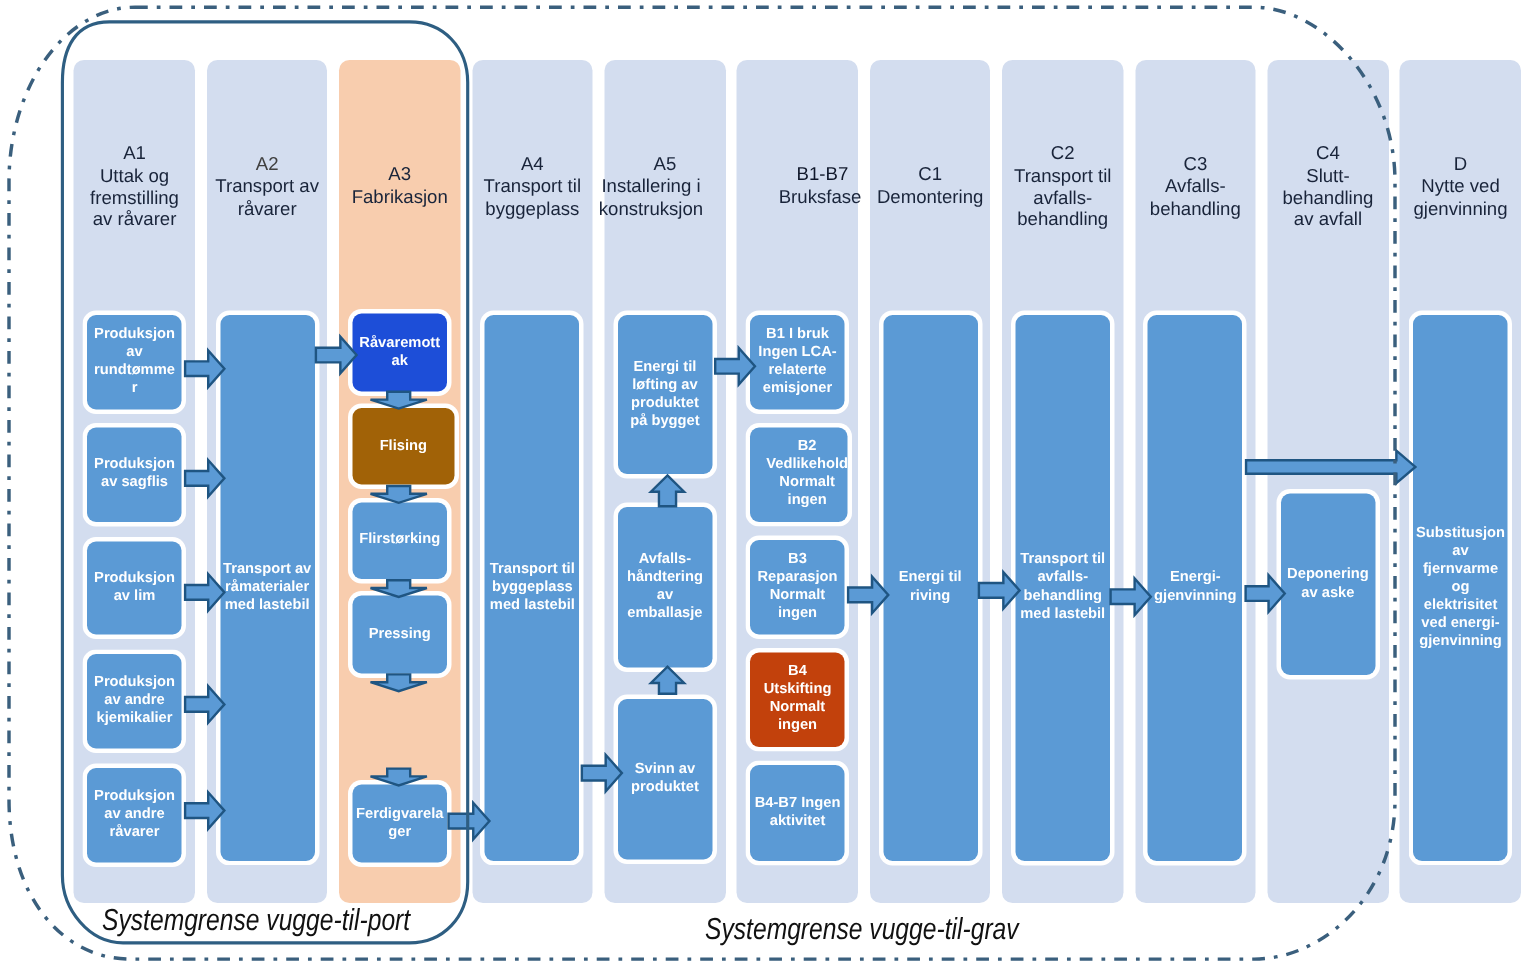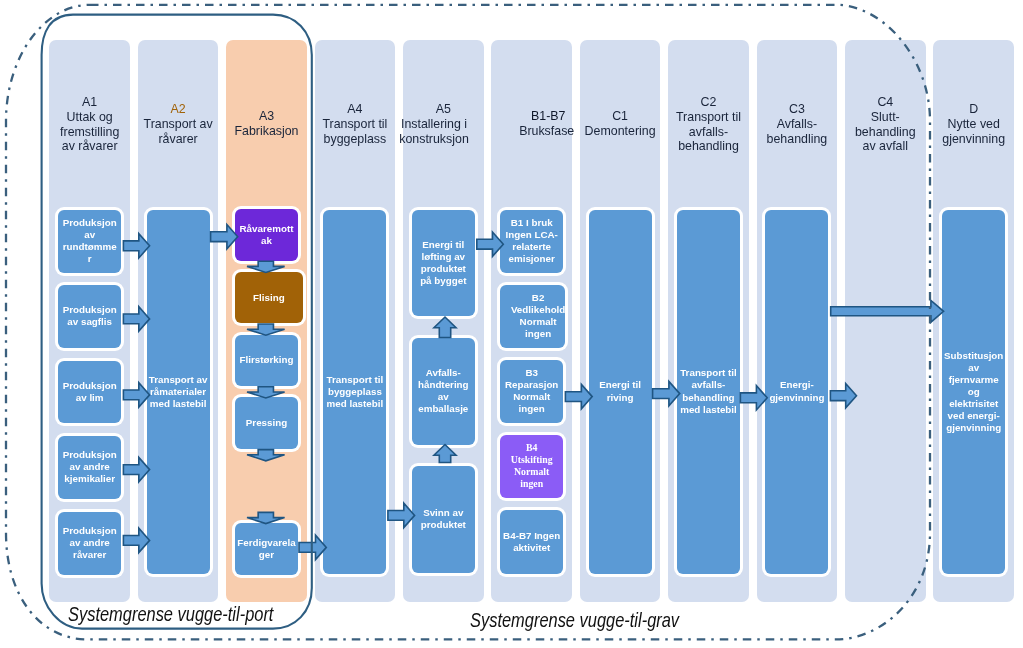--- a/index.html
+++ b/index.html
@@ -73,30 +73,30 @@
 av sagflis</div>
     <div class="node" style="left: 58.1px; top: 360.5px; width: 63.2px; height: 62.5px; background: rgb(91, 154, 213); color: rgb(255, 255, 255);">Produksjon
 av lim</div>
     <div class="node" style="left: 58.1px; top: 436px; width: 63.2px; height: 62.5px; background: rgb(91, 154, 213); color: rgb(255, 255, 255);">Produksjon
 av andre
 kjemikalier</div>
     <div class="node" style="left: 58.1px; top: 511.5px; width: 63.2px; height: 63px; background: rgb(91, 154, 213); color: rgb(255, 255, 255);">Produksjon
 av andre
 råvarer</div>
     <div class="stage-col" style="left: 137.8px; top: 40px; width: 80.6px; height: 562px; background: rgb(211, 221, 239);"></div>
-    <div class="stage-hdr" style="left: 138.8px; top: 102px; width: 78.6px; color: #a16207;">A2</div>
+    <div class="stage-hdr" style="left: 138.8px; top: 102px; width: 78.6px; color: #404040;">A2</div>
     <div class="stage-hdr" style="left: 138.8px; top: 116.8px; width: 78.6px; color: rgb(25, 36, 58);">Transport av
 råvarer</div>
     <div class="node" style="left: 146.5px; top: 210px; width: 63.2px; height: 364px; background: rgb(91, 154, 213); color: rgb(255, 255, 255);">Transport av
 råmaterialer
 med lastebil</div>
     <div class="stage-col" style="left: 226.2px; top: 40px; width: 80.6px; height: 562px; background: rgb(248, 205, 174);"></div>
     <div class="stage-hdr" style="left: 227.2px; top: 109px; width: 78.6px; color: rgb(25, 36, 58);">A3</div>
     <div class="stage-hdr" style="left: 227.2px; top: 123.8px; width: 78.6px; color: rgb(25, 36, 58);">Fabrikasjon</div>
-    <div class="node" style="left: 234.9px; top: 209px; width: 63.2px; height: 51.5px; background: #6d28d9; color: rgb(255, 255, 255);">Råvaremott
+    <div class="node" style="left: 234.9px; top: 209px; width: 63.2px; height: 51.5px; background: #1d4ed8; color: rgb(255, 255, 255);">Råvaremott
 ak</div>
     <div class="node" style="left: 234.9px; top: 271.8px; width: 68px; height: 51.5px; background: #a16207; color: rgb(255, 255, 255);">Flising</div>
     <div class="node" style="left: 234.9px; top: 334.6px; width: 63.2px; height: 51.5px; background: rgb(91, 154, 213); color: rgb(255, 255, 255);">Flirstørking</div>
     <div class="node" style="left: 234.9px; top: 397.4px; width: 63.2px; height: 51.5px; background: rgb(91, 154, 213); color: rgb(255, 255, 255);">Pressing</div>
     <div class="node" style="left: 234.9px; top: 523px; width: 63.2px; height: 51.5px; background: rgb(91, 154, 213); color: rgb(255, 255, 255);">Ferdigvarela
 ger</div>
     <div class="stage-col" style="left: 314.6px; top: 40px; width: 80.6px; height: 562px; background: rgb(211, 221, 239);"></div>
     <div class="stage-hdr" style="left: 315.6px; top: 102px; width: 78.6px; color: rgb(25, 36, 58);">A4</div>
     <div class="stage-hdr" style="left: 315.6px; top: 116.8px; width: 78.6px; color: rgb(25, 36, 58);">Transport til
 byggeplass</div>
@@ -125,21 +125,21 @@
 relaterte
 emisjoner</div>
     <div class="node" style="left: 500.1px; top: 284.5px; width: 65px; height: 63px; background: rgb(91, 154, 213); color: rgb(255, 255, 255); padding-left: 12px;">B2
 Vedlikehold
 Normalt
 ingen</div>
     <div class="node" style="left: 500.1px; top: 359.5px; width: 63.2px; height: 63px; background: rgb(91, 154, 213); color: rgb(255, 255, 255);">B3
 Reparasjon
 Normalt
 ingen</div>
-    <div class="node" style="left: 500.1px; top: 434.5px; width: 63.2px; height: 63px; background: #8b5cf6; color: rgb(255, 255, 255); font-family: Liberation Serif, serif;">B4
+    <div class="node" style="left: 500.1px; top: 434.5px; width: 63.2px; height: 63px; background: #c2410c; color: rgb(255, 255, 255);">B4
 Utskifting
 Normalt
 ingen</div>
     <div class="node" style="left: 500.1px; top: 510px; width: 63.2px; height: 63.5px; background: rgb(91, 154, 213); color: rgb(255, 255, 255);">B4-B7 Ingen
 aktivitet</div>
     <div class="stage-col" style="left: 579.8px; top: 40px; width: 80.6px; height: 562px; background: rgb(211, 221, 239);"></div>
     <div class="stage-hdr" style="left: 580.8px; top: 109px; width: 78.6px; color: rgb(25, 36, 58);">C1</div>
     <div class="stage-hdr" style="left: 580.8px; top: 123.8px; width: 78.6px; color: rgb(25, 36, 58);">Demontering</div>
     <div class="node" style="left: 588.5px; top: 209.5px; width: 63.2px; height: 364px; background: rgb(91, 154, 213); color: rgb(255, 255, 255);">Energi til
 riving</div>
@@ -156,20 +156,22 @@
     <div class="stage-hdr" style="left: 757.6px; top: 102px; width: 78.6px; color: rgb(25, 36, 58);">C3</div>
     <div class="stage-hdr" style="left: 757.6px; top: 116.8px; width: 78.6px; color: rgb(25, 36, 58);">Avfalls-
 behandling</div>
     <div class="node" style="left: 765.3px; top: 209.5px; width: 63.2px; height: 364px; background: rgb(91, 154, 213); color: rgb(255, 255, 255);">Energi-
 gjenvinning</div>
     <div class="stage-col" style="left: 845px; top: 40px; width: 80.6px; height: 562px; background: rgb(211, 221, 239);"></div>
     <div class="stage-hdr" style="left: 846px; top: 95px; width: 78.6px; color: rgb(25, 36, 58);">C4</div>
     <div class="stage-hdr" style="left: 846px; top: 109.8px; width: 78.6px; color: rgb(25, 36, 58);">Slutt-
 behandling
 av avfall</div>
+    <div class="node" style="left: 853.7px; top: 329px; width: 63.2px; height: 121px; background: rgb(91, 154, 213); color: rgb(255, 255, 255);">Deponering
+av aske</div>
     <div class="stage-col" style="left: 933.4px; top: 40px; width: 80.6px; height: 562px; background: rgb(211, 221, 239);"></div>
     <div class="stage-hdr" style="left: 934.4px; top: 102px; width: 78.6px; color: rgb(25, 36, 58);">D</div>
     <div class="stage-hdr" style="left: 934.4px; top: 116.8px; width: 78.6px; color: rgb(25, 36, 58);">Nytte ved
 gjenvinning</div>
     <div class="node" style="left: 942.1px; top: 210px; width: 63.2px; height: 364px; background: rgb(91, 154, 213); color: rgb(255, 255, 255);">Substitusjon
 av
 fjernvarme
 og
 elektrisitet
 ved energi-

